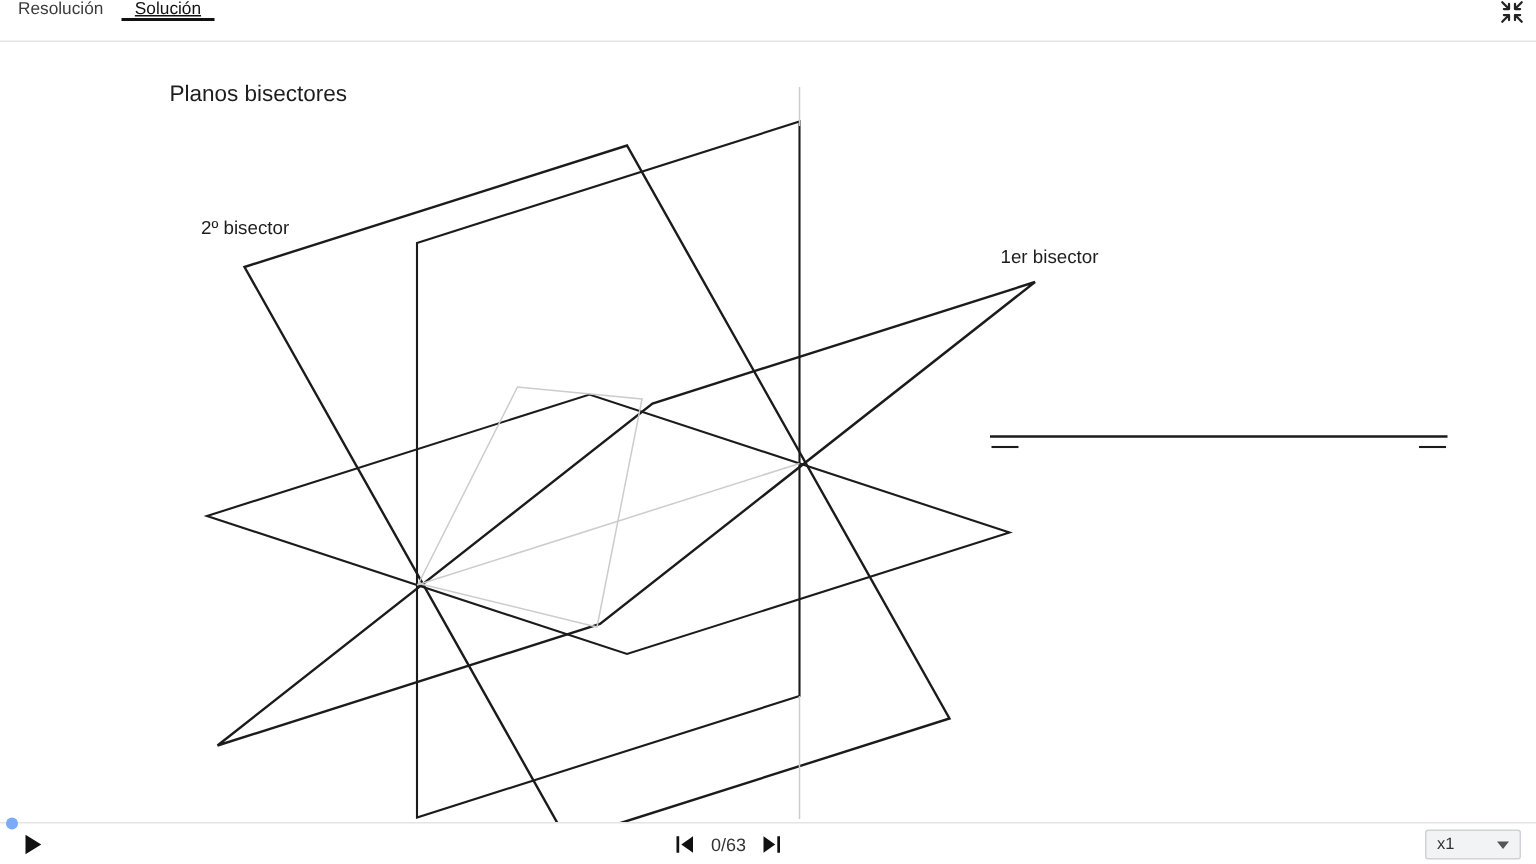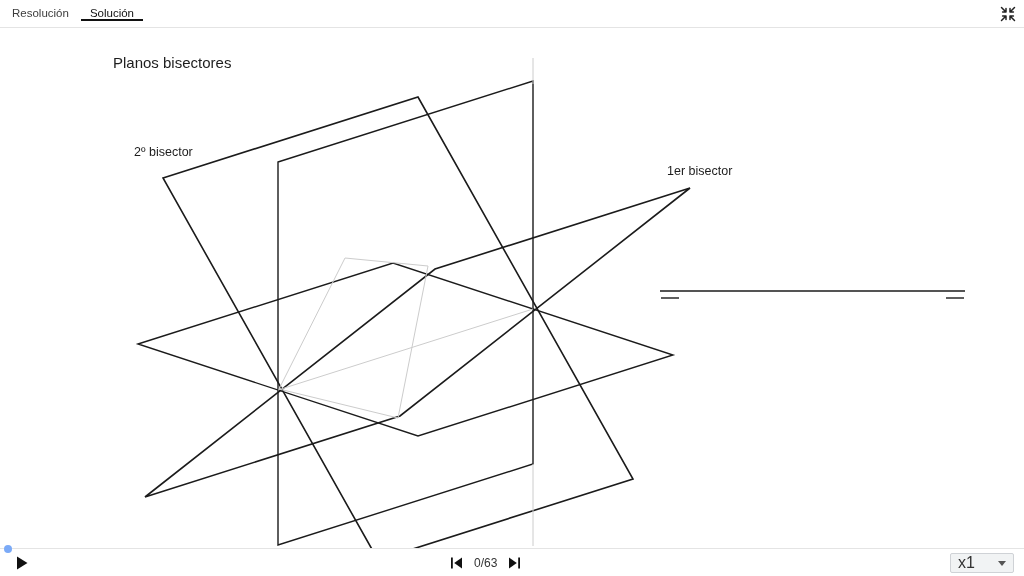--- a/index.html
+++ b/index.html
@@ -7,28 +7,28 @@
   .stage {
     position:relative; width:1024px; height:576px;
     background:#ffffff; overflow:hidden;
     -webkit-user-select:none; user-select:none;
   }
 
   
   .topbar {
     position:absolute; left:0; top:0; width:1024px; height:28px;
     background:#ffffff; border-bottom:1px solid var(--border,#e4e4e4);
-    display:flex; align-items:center; z-index:30; box-sizing:border-box;
+    display:flex; align-items:flex-start; z-index:30; box-sizing:border-box;
   }
   .tab {
     display:flex; align-items:center; padding:0 9px; margin-left:3px;
     font-size:11.5px; color:#3c3c3c; cursor:pointer; box-sizing:border-box;
     border-bottom:2px solid transparent;
   }
-  .tab.active { color:#111; border-bottom:2px solid var(--underline,#111); }
+  .tab.active { color:#111; border-bottom:2px solid var(--underline,#111);text-decoration:underline; }
   .topbar-spacer { flex:1; }
   .compress-btn {
     width:28px; display:flex; align-items:center; justify-content:center;
     cursor:pointer; margin-right:2px;
   }
 
   
   .figure-svg { position:absolute; left:0; top:0; z-index:5; }
   .canvas-label { position:absolute; z-index:10; color:#1d1d1d; white-space:nowrap; }
   .canvas-title { font-size:15px;margin-left:41px; }
@@ -53,21 +53,21 @@
     display:flex; align-items:center; gap:11px;
   }
   .step-counter { font-size:12px; color:#333; }
   .icon-btn { cursor:pointer; display:flex; align-items:center; }
   .speed-select {
     position:absolute; right:10px; top:4px; width:64px; height:20px;
     background:var(--control-bg,#f1f3f4); border:1px solid #cfd2d6; border-radius:2px;
     display:flex; align-items:center; justify-content:space-between;
     padding:0 7px; box-sizing:border-box; cursor:pointer;
   }
-  .speed-select span { font-size:16px; color:#333;text-align:center; }
+  .speed-select span { font-size:11px; color:#333;text-align:center; }
   .caret-down {
     width:0; height:0; border-left:4px solid transparent;
     border-right:4px solid transparent; border-top:5px solid #555;
   }
 </style>
 </head>
 <body>
 
 <div class="stage">
 

